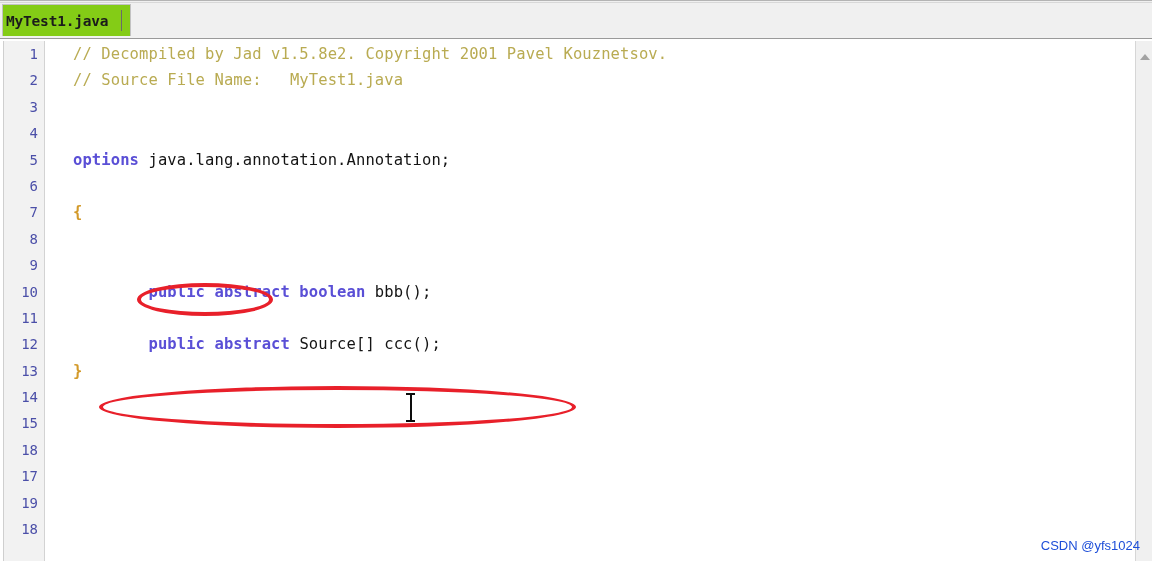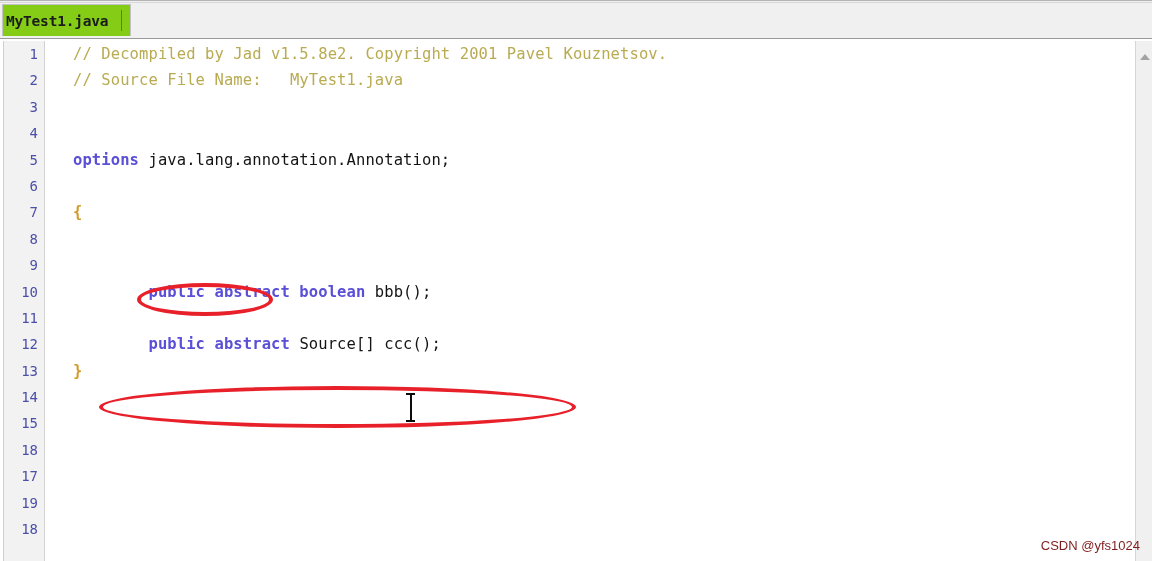--- a/index.html
+++ b/index.html
@@ -214,21 +214,21 @@
     border-bottom: 6px solid #a3a3a3;
   }
 
   
   .watermark {
     position: absolute;
     right: 12px;
     bottom: 8px;
     font-family: "Liberation Sans", sans-serif;
     font-size: 13px;
-    color: #7f1d1d;
+    color: #1d4ed8;
     white-space: pre;
   }
 </style>
 </head>
 <body>
 
 <div id="app">
 
   <div class="tabstrip">
     <div class="tab">

